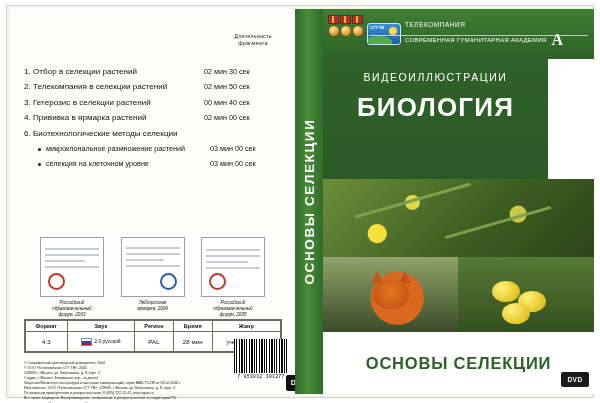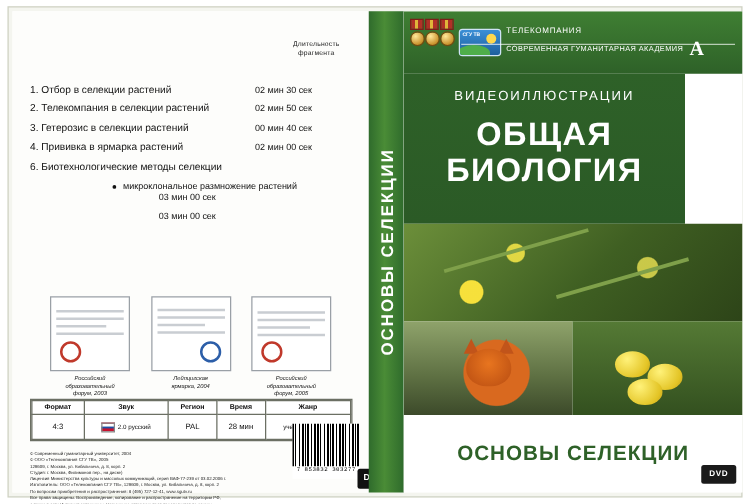--- a/index.html
+++ b/index.html
@@ -74,21 +74,20 @@
     width: 86px;
     font-size: 7.2px;
     color: #111;
     text-align: left;
     padding-left: 6px;
   }
   .toc-sub {
     display: flex;
     align-items: center;
     margin: 0 0 6.2px 14px;
-    flex-direction: column;
   }
   .toc-sub .toc-label {
     font-size: 7.2px;
   }
   .toc-sub .toc-time { width: 80px; }
   .bullet {
     display: inline-block;
     width: 3px; height: 3px;
     background: #111;
     border-radius: 50%;
@@ -484,20 +483,21 @@
       </div>
       <div class="toc-row">
         <div class="toc-label"><span>6.</span> <span>Биотехнологические методы селекции</span></div>
         <div class="toc-time"></div>
       </div>
       <div class="toc-sub">
         <div class="toc-label"><span class="bullet"></span><span>микроклональное размножение растений</span></div>
         <div class="toc-time">03 мин 00 сек</div>
       </div>
       <div class="toc-sub">
+        <div class="toc-label"><span class="bullet"></span><span>селекция на клеточном уровне</span></div>
         <div class="toc-time">03 мин 00 сек</div>
       </div>
     </div>
 
     <div class="certs">
       <div class="cert">
         <div class="cert-img">
           <div class="band" style="top:10px"></div>
             <div class="band" style="top:16px"></div>
           <div class="band" style="top:22px;right:18px"></div>
@@ -612,21 +612,20 @@
           <div class="academy">СОВРЕМЕННАЯ  ГУМАНИТАРНАЯ  АКАДЕМИЯ</div>
           <div class="academy-a">A</div>
         </div>
       </div>
       <div class="header-rule"></div>
     </div>
 
     <div class="title-block">
       <div class="videoill">ВИДЕОИЛЛЮСТРАЦИИ</div>
       <div class="main-title">
-        <div>ОБЩАЯ</div>
         <div>БИОЛОГИЯ</div>
       </div>
     </div>
 
     <div class="photos">
       <div class="photo-top">
         <div class="stem" style="left:30px; top:20px; width:120px; height:3px;"></div>
         <div class="stem" style="left:120px; top:42px; width:110px; height:3px;"></div>
       </div>
       <div class="photo-bl">

